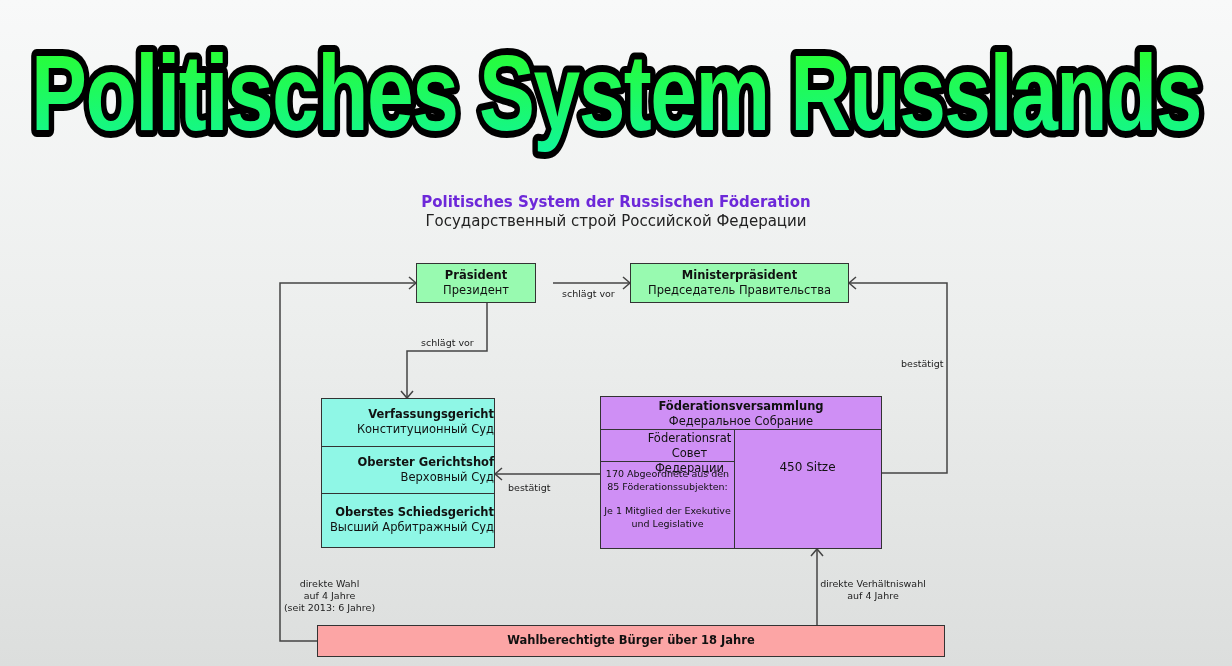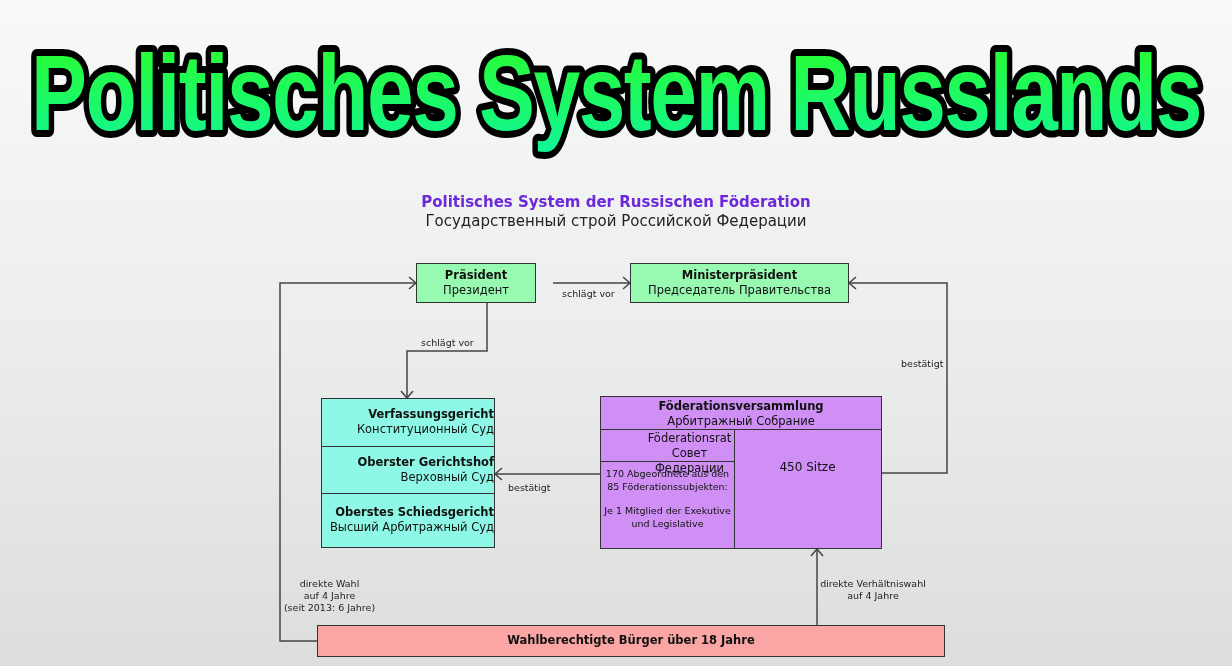--- a/index.html
+++ b/index.html
@@ -121,21 +121,21 @@
   </div>
   <div class="court c2">
     <b>Oberster Gerichtshof</b>
     <span>Верховный Суд</span>
   </div>
 </div>
 
 <div class="box purple" id="fed">
   <div class="fed-head">
     <b>Föderationsversammlung</b>
-    <span>Арбитражный Собрание</span>
+    <span>Федеральное Собрание</span>
   </div>
   <div class="fed-left">
     <div class="sub-head">
       <div>Föderationsrat</div>
       <div>Совет Федерации</div>
     </div>
     <div class="sub-body-l">
       <div>170 Abgeordnete aus den</div>
       <div>85 Föderationssubjekten:</div>
       <div style="height:12px"></div>

